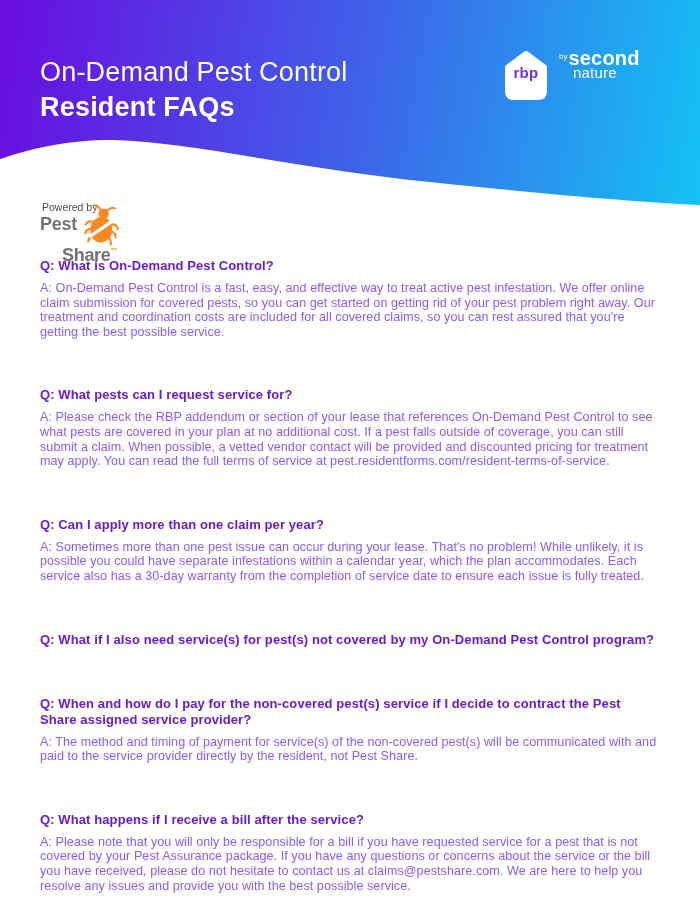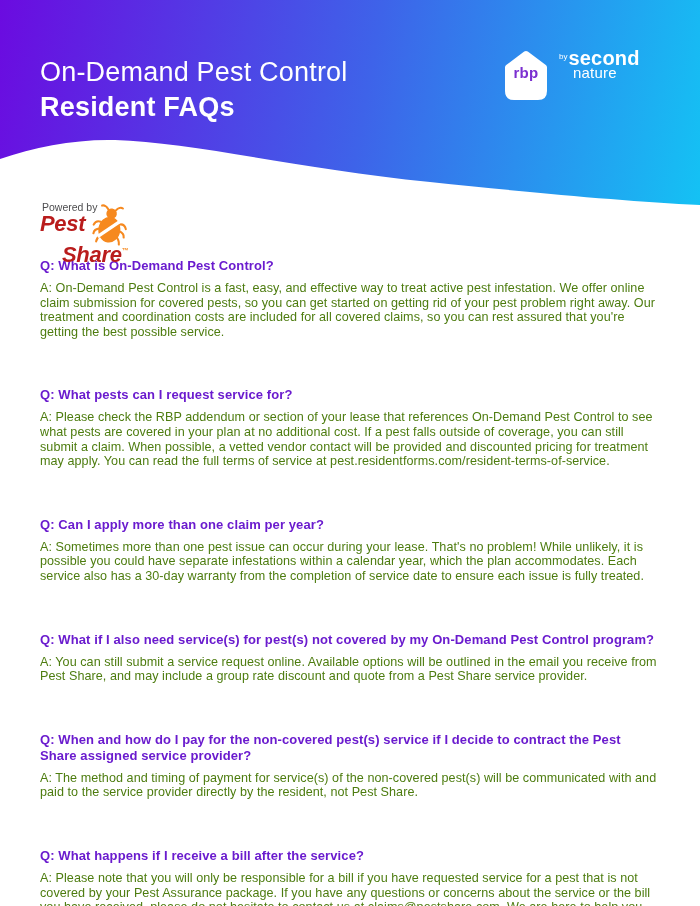--- a/index.html
+++ b/index.html
@@ -28,34 +28,34 @@
   }
   .sn-block{margin-left:10px;color:#ffffff;line-height:13px;text-align:left;}
   .sn-by{font-size:8px;font-weight:400;vertical-align:6px;margin-right:1px;}
   .sn-word{font-size:20px;font-weight:700;letter-spacing:.2px;display:inline;}
   .sn-line2{margin-left:14px;font-size:15px;font-weight:400;letter-spacing:.2px;}
 
   
   .pestshare{position:absolute;left:40px;top:160px;width:140px;margin-top:41px;}
   .powered{font-size:10.5px;color:#4d4d4f;font-weight:500;margin:0 0 1px 2px;}
   .ps-row{display:flex;align-items:flex-start;}
-  .ps-word{color:#b91c1c;font-size:22px;font-weight:800;letter-spacing:-.3px;line-height:20px;font-style:italic;}
+  .ps-word{color:#737373;font-size:18px;font-weight:800;letter-spacing:-.3px;line-height:20px;}
   .beetle{margin-left:7px;margin-top:-10px;transform:rotate(8deg);}
   .ps-line2{margin:-1px 0 0 22px;display:flex;align-items:flex-start;}
   .ps-tm{color:#f6891f;font-size:7px;font-weight:700;margin-top:2px;}
 
   
   .faq{margin:36px 40px 0 40px;max-width:620px;}
   .faq-item{margin-bottom:15px;margin-top:48px;}
   .question{
     color:#6a1bce;font-size:13px;font-weight:700;line-height:16px;
     margin:0 0 7px 0;letter-spacing:.1px;
   }
   .answer{
-    color:#4d7c0f;font-size:12.6px;font-weight:400;line-height:14.6px;
+    color:#8b5cf6;font-size:12.6px;font-weight:400;line-height:14.6px;
     margin:0;letter-spacing:.05px;
   }
 </style>
 </head>
 <body>
 
 <div class="page">
 
   <div class="header">
     <div class="title-block">
@@ -120,21 +120,20 @@
       <p class="answer">A: Please check the RBP addendum or section of your lease that references On-Demand Pest Control to see what pests are covered in your plan at no additional cost. If a pest falls outside of coverage, you can still submit a claim. When possible, a vetted vendor contact will be provided and discounted pricing for treatment may apply. You can read the full terms of service at pest.residentforms.com/resident-terms-of-service.</p>
     </div>
     <div class="faq-item">
       <p class="question">Q: Can I apply more than one claim per year?</p>
       <p class="answer">A: Sometimes more than one pest issue can occur during your lease. That's no problem! While unlikely, it is possible you could have separate infestations within a calendar year, which the plan accommodates. Each service also has a 30-day warranty from the completion of service date to ensure each issue is fully treated.</p>
     </div>
     <div class="faq-item">
     </div>
     <div class="faq-item">
       <p class="question">Q: What if I also need service(s) for pest(s) not covered by my On-Demand Pest Control program?</p>
-      <p class="answer">A: You can still submit a service request online. Available options will be outlined in the email you receive from Pest Share, and may include a group rate discount and quote from a Pest Share service provider.</p>
     </div>
     <div class="faq-item">
       <p class="question">Q: When and how do I pay for the non-covered pest(s) service if I decide to contract the Pest Share assigned service provider?</p>
       <p class="answer">A: The method and timing of payment for service(s) of the non-covered pest(s) will be communicated with and paid to the service provider directly by the resident, not Pest Share.</p>
     </div>
     <div class="faq-item">
       <p class="question">Q: What happens if I receive a bill after the service?</p>
       <p class="answer">A: Please note that you will only be responsible for a bill if you have requested service for a pest that is not covered by your Pest Assurance package. If you have any questions or concerns about the service or the bill you have received, please do not hesitate to contact us at claims@pestshare.com. We are here to help you resolve any issues and provide you with the best possible service.</p>
     </div>
   </div>

